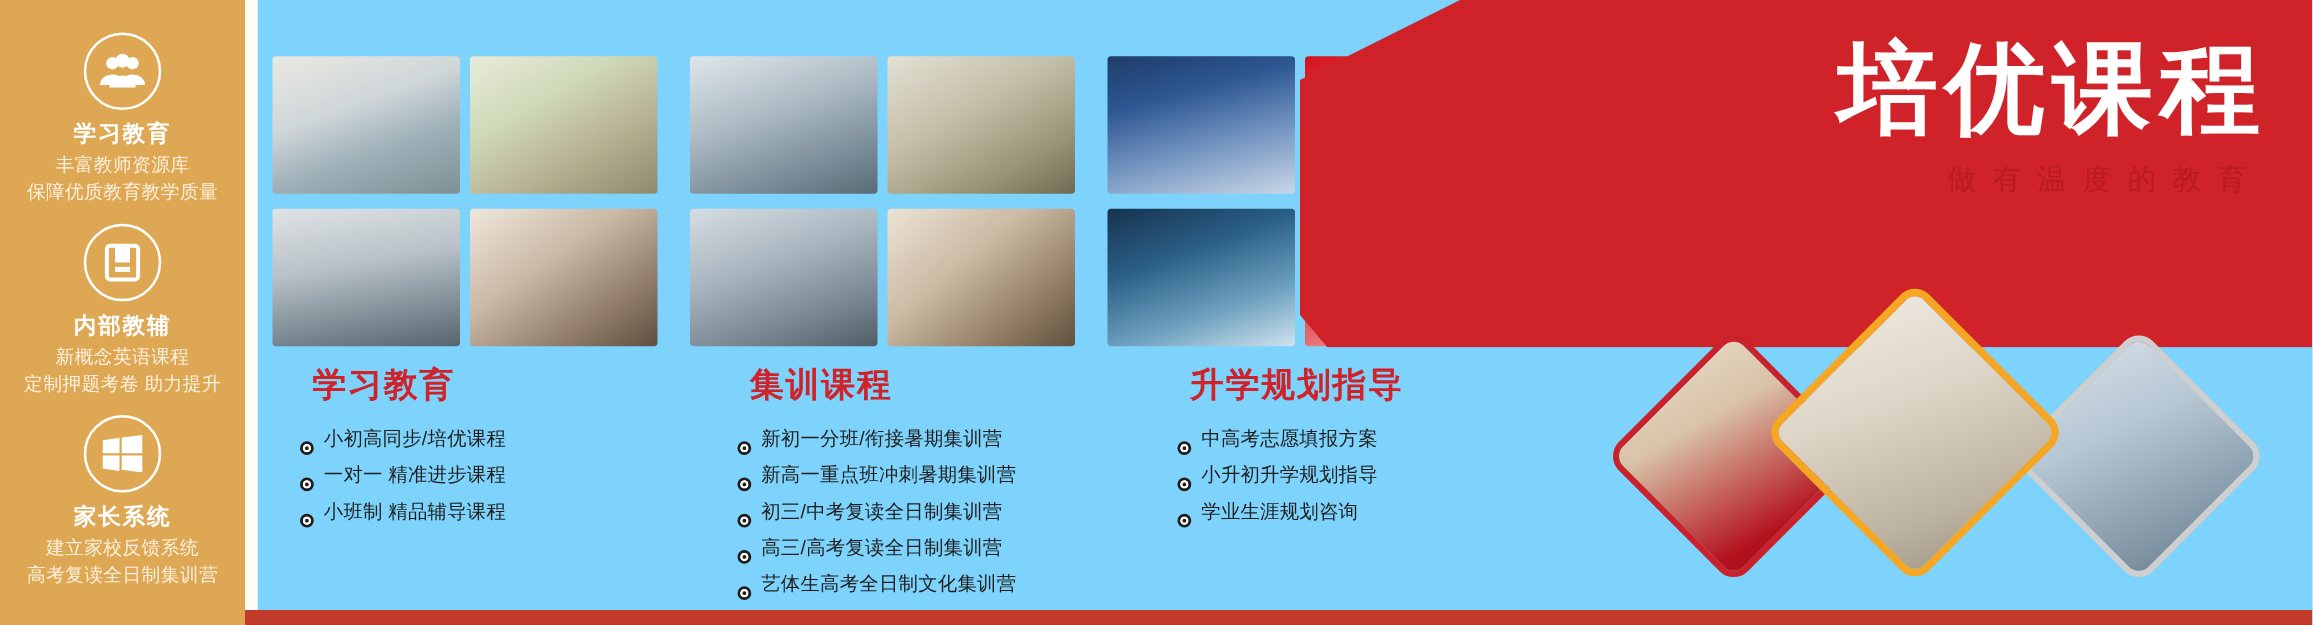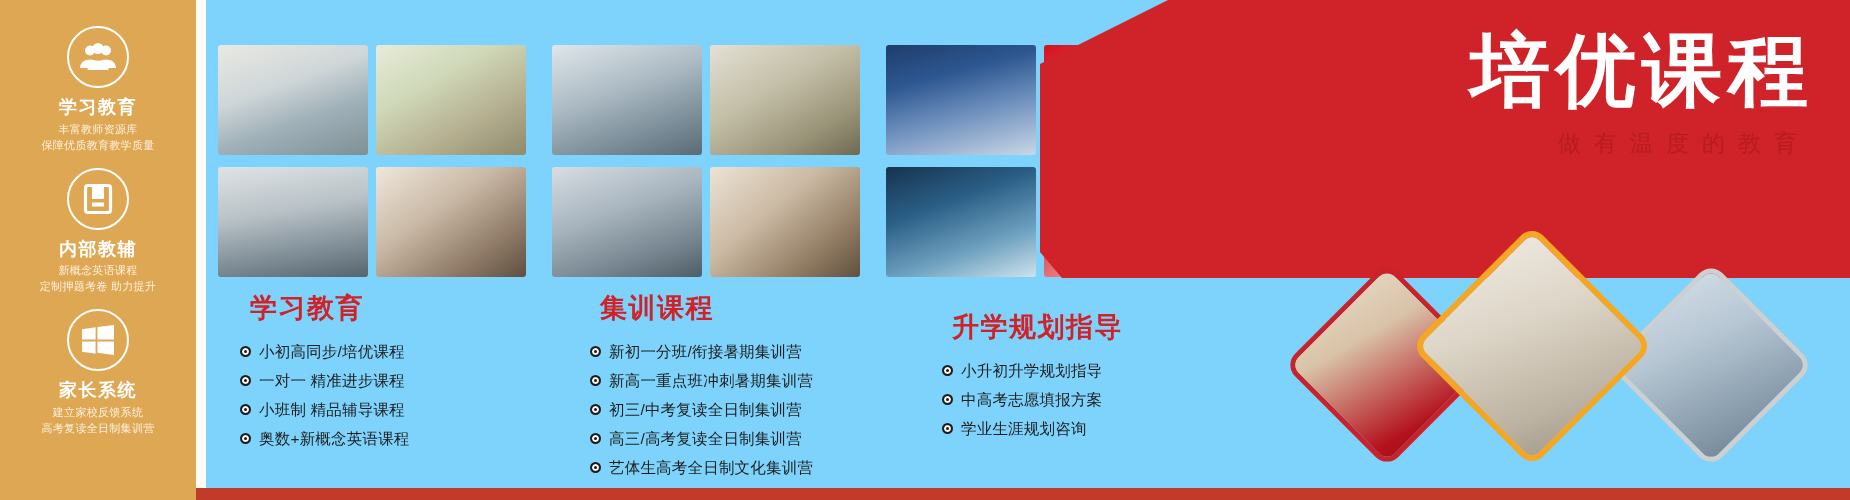--- a/index.html
+++ b/index.html
@@ -38,21 +38,21 @@
   }
   .side-title {
     color:#ffffff;
     font-size:18px; font-weight:bold;
     letter-spacing:1.5px;
     line-height:1.15;
     margin-bottom:4px;
   }
   .side-sub {
     color:#fdf1df;
-    font-size:11px;
+    font-size:15px;
     line-height:1.45;
     text-align:left;
     letter-spacing:.3px;
   }
 
   
   #side-edge {
     position:absolute; left:196px; top:0;
     width:10px; height:500px;
     background:#fdfaf7;
@@ -89,38 +89,38 @@
   .col { width:340px; }
   .col-title {
     color:#cf2229;
     font-size:27px; font-weight:bold;
     letter-spacing:1.5px;
     margin-bottom:14px;
     margin-left:10px;
   }
   .col ul { list-style:none; }
   .col li {
-    display:flex; align-items:flex-start;
+    display:flex; align-items:flex-end;
     font-size:15.5px; color:#1d1d1d;
     line-height:1.55;
     margin-bottom:5px;
     letter-spacing:.2px;
   }
   .bullet {
     display:inline-block;
     width:11px; height:11px; border-radius:50%;
     border:2px solid #1d1d1d;
     background:#1d1d1d;
     box-shadow:inset 0 0 0 2px #fdf9f6;
     margin-right:8px; margin-top:6px;
     flex:0 0 auto;
   }
   #col1 { margin-left:22px; }
   #col2 { margin-left:10px; }
-  #col3 { margin-left:12px;margin-top:19px; }
+  #col3 { margin-left:12px; }
 
   
   #redwrap {
     position:absolute; right:0; top:0;
     width:810px; height:278px;
     z-index:4;
     pointer-events:none;
   }
   #redshape {
     position:absolute; inset:0;
@@ -256,24 +256,20 @@
               <span>小初高同步/培优课程</span>
             </li>
           <li>
               <span class="bullet"></span>
               <span>一对一 精准进步课程</span>
             </li>
           <li>
               <span class="bullet"></span>
               <span>小班制 精品辅导课程</span>
             </li>
-          <li>
-              <span class="bullet"></span>
-              <span>奥数+新概念英语课程</span>
-            </li>
         </ul>
       </div>
 
       <div class="col" id="col2">
         <div class="col-title">集训课程</div>
         <ul>
           <li>
               <span class="bullet"></span>
               <span>新初一分班/衔接暑期集训营</span>
             </li>
@@ -294,25 +290,25 @@
               <span>艺体生高考全日制文化集训营</span>
             </li>
         </ul>
       </div>
 
       <div class="col" id="col3">
         <div class="col-title">升学规划指导</div>
         <ul>
           <li>
               <span class="bullet"></span>
+              <span>中高考志愿填报方案</span>
+            </li>
+          <li>
+              <span class="bullet"></span>
               <span>小升初升学规划指导</span>
-            </li>
-          <li>
-              <span class="bullet"></span>
-              <span>中高考志愿填报方案</span>
             </li>
           <li>
               <span class="bullet"></span>
               <span>学业生涯规划咨询</span>
             </li>
         </ul>
       </div>
 
     </div>
   </div>

